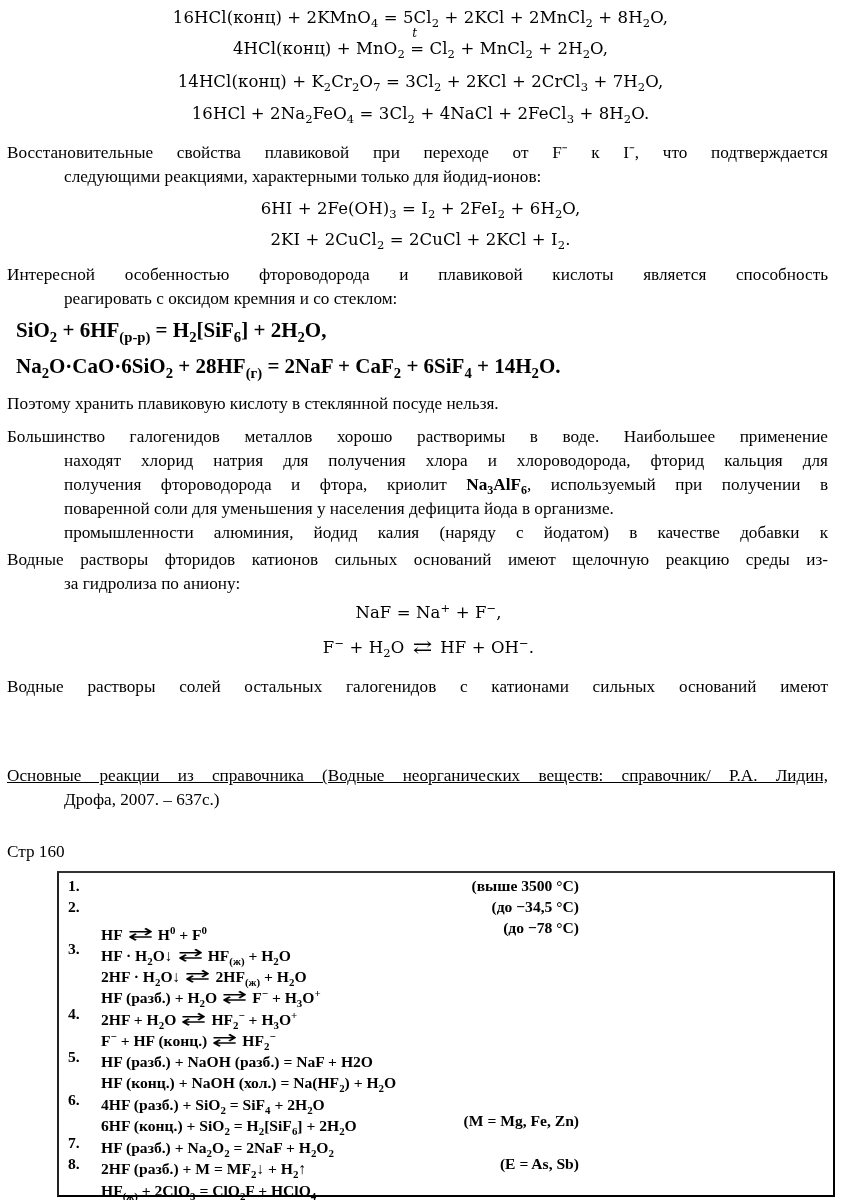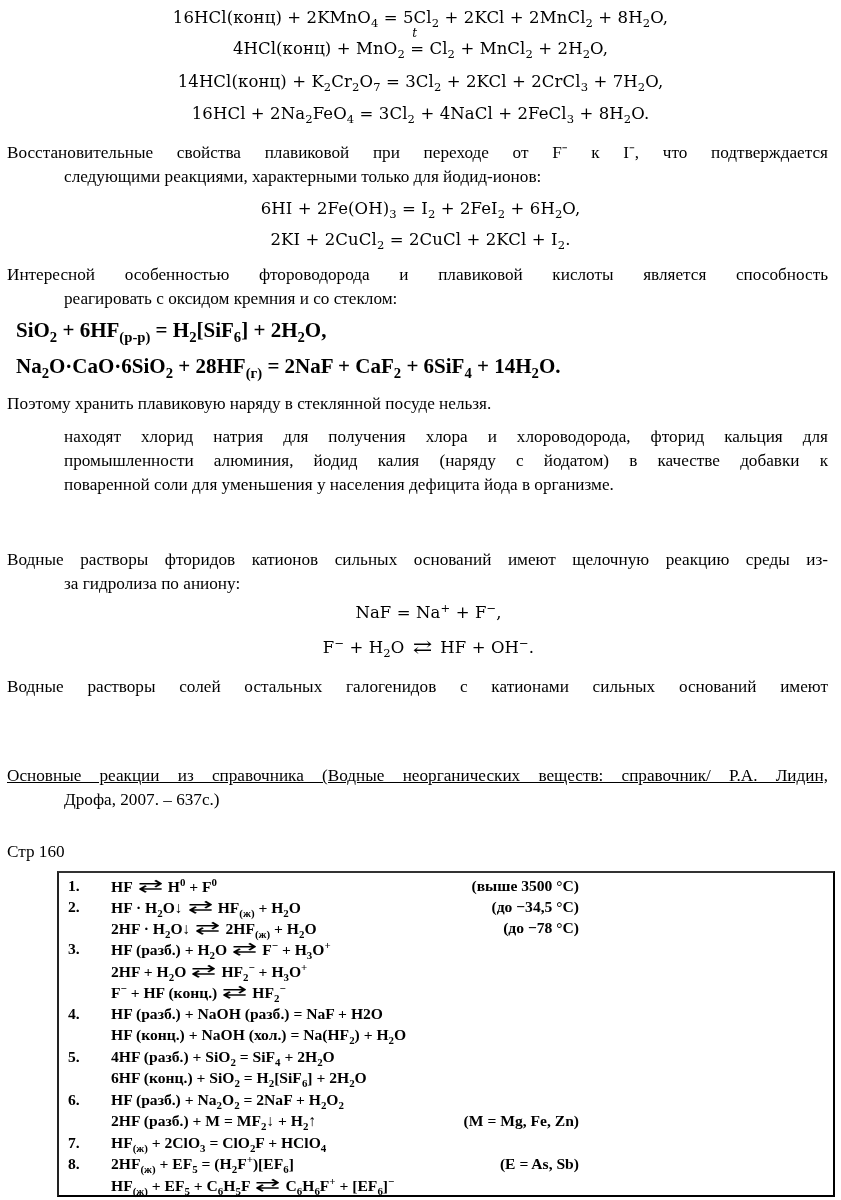--- a/index.html
+++ b/index.html
@@ -30,21 +30,21 @@
   .box {
     left: 57px; top: 871px; width: 778px; height: 326px;
     border: 2px solid #000; border-top-color: #333; border-left-color: #222;
     box-sizing: border-box;
   }
   .box-row {
     position: absolute; font-family: "Liberation Serif", serif; font-weight: bold;
     font-size: 15.6px; white-space: nowrap; line-height: 20px;
   }
   .num { position: absolute; left: 9px; }
-  .f { position: absolute; left: 52px; }
+  .f { position: absolute; left: 42px; margin-top: 48px; }
   .cond { position: absolute; right: 254px; }
   .arr { display: inline-block; font-weight: normal; font-size: 18px; transform: scaleX(1.7); margin: 0 10px; }
   .arrn { display: inline-block; font-size: 18px; transform: scaleX(1.3); margin: 0 5px; }
   .over-t { display: inline-block; position: relative; }
   .over-t i { position: absolute; top: -13px; left: 2px; font-size: 12px; }
 </style>
 </head>
 <body>
 
 <div class="abs eq-serif" style="top:8px">16HCl(конц) + 2KMnO<sub>4</sub> = 5Cl<sub>2</sub> + 2KCl + 2MnCl<sub>2</sub> + 8H<sub>2</sub>O,</div>
@@ -62,28 +62,30 @@
 
 <div class="abs para" style="top:263px">
   <span class="first">Интересной особенностью фтороводорода и плавиковой кислоты является способность</span>
   <span class="rest" style="text-align-last:left">реагировать с оксидом кремния и со стеклом:</span>
 </div>
 
 <div class="abs eq-bold" style="top:318px">SiO<sub>2</sub> + 6HF<sub>(р-р)</sub> = H<sub>2</sub>[SiF<sub>6</sub>] + 2H<sub>2</sub>O,</div>
 <div class="abs eq-bold" style="top:354px">Na<sub>2</sub>O·CaO·6SiO<sub>2</sub> + 28HF<sub>(г)</sub> = 2NaF + CaF<sub>2</sub> + 6SiF<sub>4</sub> + 14H<sub>2</sub>O.</div>
 
 <div class="abs para" style="top:392px">
-  <span class="first nojust" style="text-align-last:left">Поэтому хранить плавиковую наряду в стеклянной посуде нельзя.</span>
+  <span class="first nojust" style="text-align-last:left">Поэтому хранить плавиковую кислоту в стеклянной посуде нельзя.</span>
 </div>
 
 <div class="abs para" style="top:425px">
+  <span class="first">Большинство галогенидов металлов хорошо растворимы в воде. Наибольшее применение</span>
   <span class="rest">
     <span style="display:block;text-align-last:justify">находят хлорид натрия для получения хлора и хлороводорода, фторид кальция для</span>
+    <span style="display:block;text-align-last:justify"><span>получения фтороводорода и фтора, криолит</span> <b>Na<sub>3</sub>AlF<sub>6</sub></b><span>, используемый при получении в</span></span>
+    <span style="display:block;text-align-last:left">поваренной соли для уменьшения у населения дефицита йода в организме.</span>
     <span style="display:block;text-align-last:justify">промышленности алюминия, йодид калия (наряду с йодатом) в качестве добавки к</span>
-    <span style="display:block;text-align-last:left">поваренной соли для уменьшения у населения дефицита йода в организме.</span>
   </span>
 </div>
 
 <div class="abs para" style="top:548px">
   <span class="first">Водные растворы фторидов катионов сильных оснований имеют щелочную реакцию среды из-</span>
   <span class="rest" style="text-align-last:left">за гидролиза по аниону:</span>
 </div>
 
 <div class="abs eq-serif" style="top:603px;left:8px">NaF = Na<sup>+</sup> + F<sup>−</sup>,</div>
 <div class="abs eq-serif" style="top:636px;left:8px">F<sup>−</sup> + H<sub>2</sub>O <span class="arrn">⇄</span> HF + OH<sup>−</sup>.</div>

